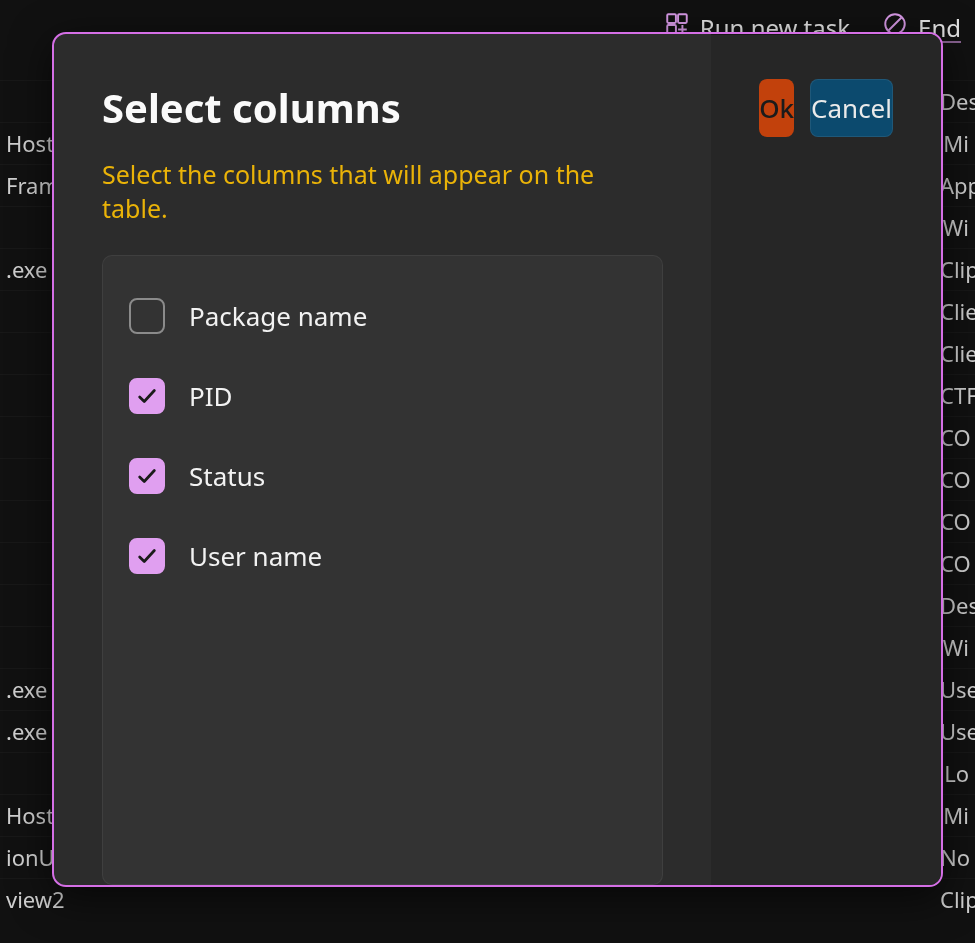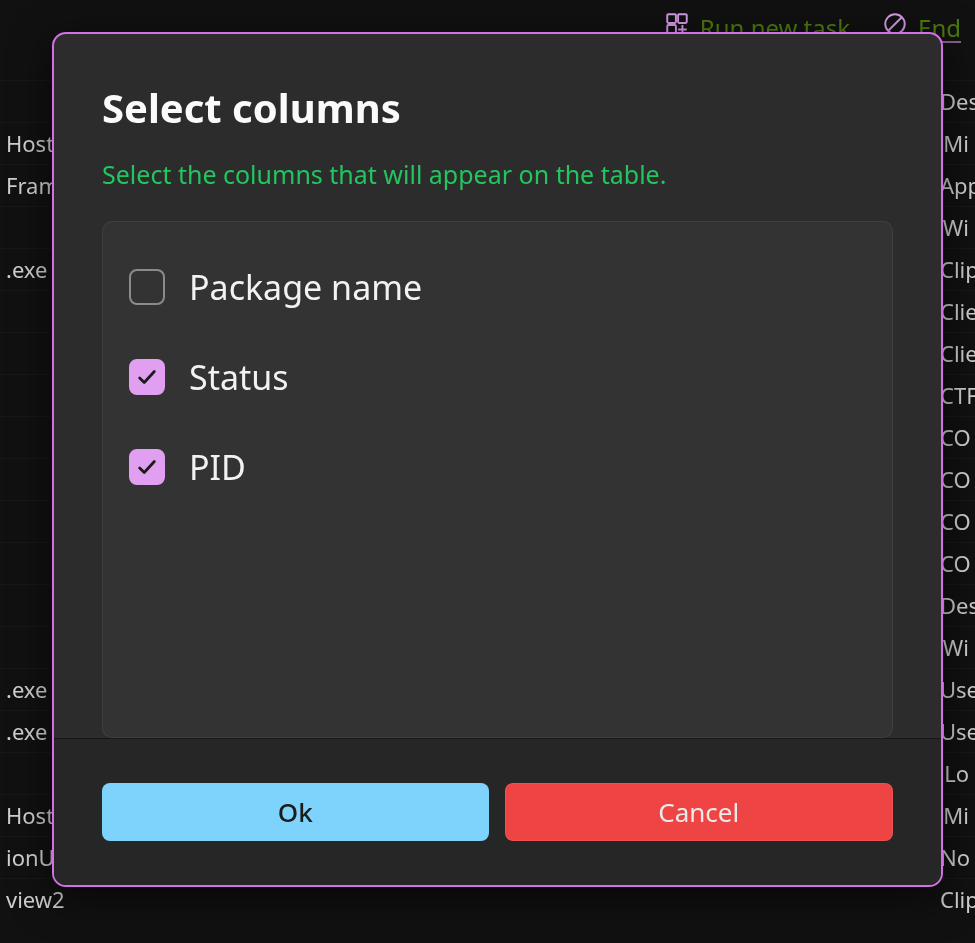--- a/index.html
+++ b/index.html
@@ -28,21 +28,21 @@
     align-items: center;
     gap: 32px;
     padding: 10px 14px 18px 14px;
     color: #d89ae7;
     font-size: 24px;
     font-weight: 400;
     text-decoration: underline;
     text-decoration-color: rgba(216,154,231,0.6);
     text-underline-offset: 4px;
   }
-  .toolbar-item { display: flex; align-items: center; gap: 10px; color: #4d7c0f; }
+  .toolbar-item { display: flex; align-items: center; gap: 10px; color: #e5e5e5; }
   .toolbar-item svg { stroke: #d89ae7; }
   .bg-rows {
     position: absolute; left: 0; top: 80px; right: 0;
     color: #d0d0d0;
     font-size: 22px;
   }
   .bg-row {
     display: flex;
     padding: 2px 0 2px 0;
     border-top: 1px solid rgba(255,255,255,0.03);
@@ -61,40 +61,40 @@
   .dialog {
     position: absolute;
     left: 52px;
     top: 32px;
     right: 32px;
     bottom: 56px;
     background: #2c2c2c;
     border: 2px solid #d56fe6;
     border-radius: 14px;
     display: flex;
-    flex-direction: column;
+    flex-direction: row;
     box-shadow: 0 10px 40px rgba(0,0,0,0.6);
     overflow: hidden;
   }
   .dialog-body {
     padding: 46px 48px 0 48px;
     flex: 1;
     display: flex;
     flex-direction: column;
     overflow: hidden;
   }
   .dialog-title {
     font-size: 40px;
     font-weight: 700;
     color: #fafafa;
     margin-bottom: 22px;
   }
   .dialog-subtitle {
     font-size: 25px;
-    color: #22c55e;
+    color: #eab308;
     font-weight: 400;
     margin-bottom: 30px;
   }
   .options-panel {
     background: #333333;
     border: 1px solid rgba(255,255,255,0.06);
     border-radius: 10px;
     padding: 20px 0;
     flex: 1;
     overflow: hidden;
@@ -113,21 +113,21 @@
     display: flex; align-items: center; justify-content: center;
     flex-shrink: 0;
   }
   .checkbox.checked {
     background: #e09ff0;
     border-color: #e09ff0;
   }
   .checkbox.checked svg { display: block; }
   .checkbox svg { display: none; stroke: #1b1b1b; }
   .option-label {
-    font-size: 34px;
+    font-size: 26px;
     color: #f2f2f2;
   }
 
   .dialog-footer {
     border-top: 1px solid rgba(0,0,0,0.35);
     background: #262626;
     padding: 44px 48px;
     display: flex;
     gap: 16px;
   }
@@ -137,26 +137,26 @@
     border-radius: 8px;
     font-size: 26px;
     display: flex;
     align-items: center;
     justify-content: center;
     cursor: pointer;
     border: none;
     font-family: inherit;
   }
   .btn-primary {
-    background: #7dd3fc;
+    background: #c2410c;
     color: #1b1b1b;
     font-weight: 500;
   }
   .btn-secondary {
-    background: #ef4444;
+    background: #0c4a6e;
     color: #eaeaea;
     border: 1px solid rgba(255,255,255,0.08);
   }
 </style>
 </head>
 <body>
 
 <div class="bg-layer">
   <div class="toolbar">
     <div class="toolbar-item">
@@ -392,29 +392,37 @@
         <div class="option-row">
           <div class="checkbox"></div>
           <span class="option-label">Package name</span>
         </div>
         <div class="option-row">
           <div class="checkbox checked">
             <svg width="22" height="22" viewBox="0 0 24 24" fill="none" stroke-width="3" stroke-linecap="round" stroke-linejoin="round">
               <polyline points="4 13 9 18 20 6"></polyline>
             </svg>
           </div>
+          <span class="option-label">PID</span>
+        </div>
+        <div class="option-row">
+          <div class="checkbox checked">
+            <svg width="22" height="22" viewBox="0 0 24 24" fill="none" stroke-width="3" stroke-linecap="round" stroke-linejoin="round">
+              <polyline points="4 13 9 18 20 6"></polyline>
+            </svg>
+          </div>
           <span class="option-label">Status</span>
         </div>
         <div class="option-row">
           <div class="checkbox checked">
             <svg width="22" height="22" viewBox="0 0 24 24" fill="none" stroke-width="3" stroke-linecap="round" stroke-linejoin="round">
               <polyline points="4 13 9 18 20 6"></polyline>
             </svg>
           </div>
-          <span class="option-label">PID</span>
+          <span class="option-label">User name</span>
         </div>
       </div>
   </div>
   <div class="dialog-footer">
     <button class="btn btn-primary">Ok</button>
     <button class="btn btn-secondary">Cancel</button>
   </div>
 </div>
 
 </body></html>

